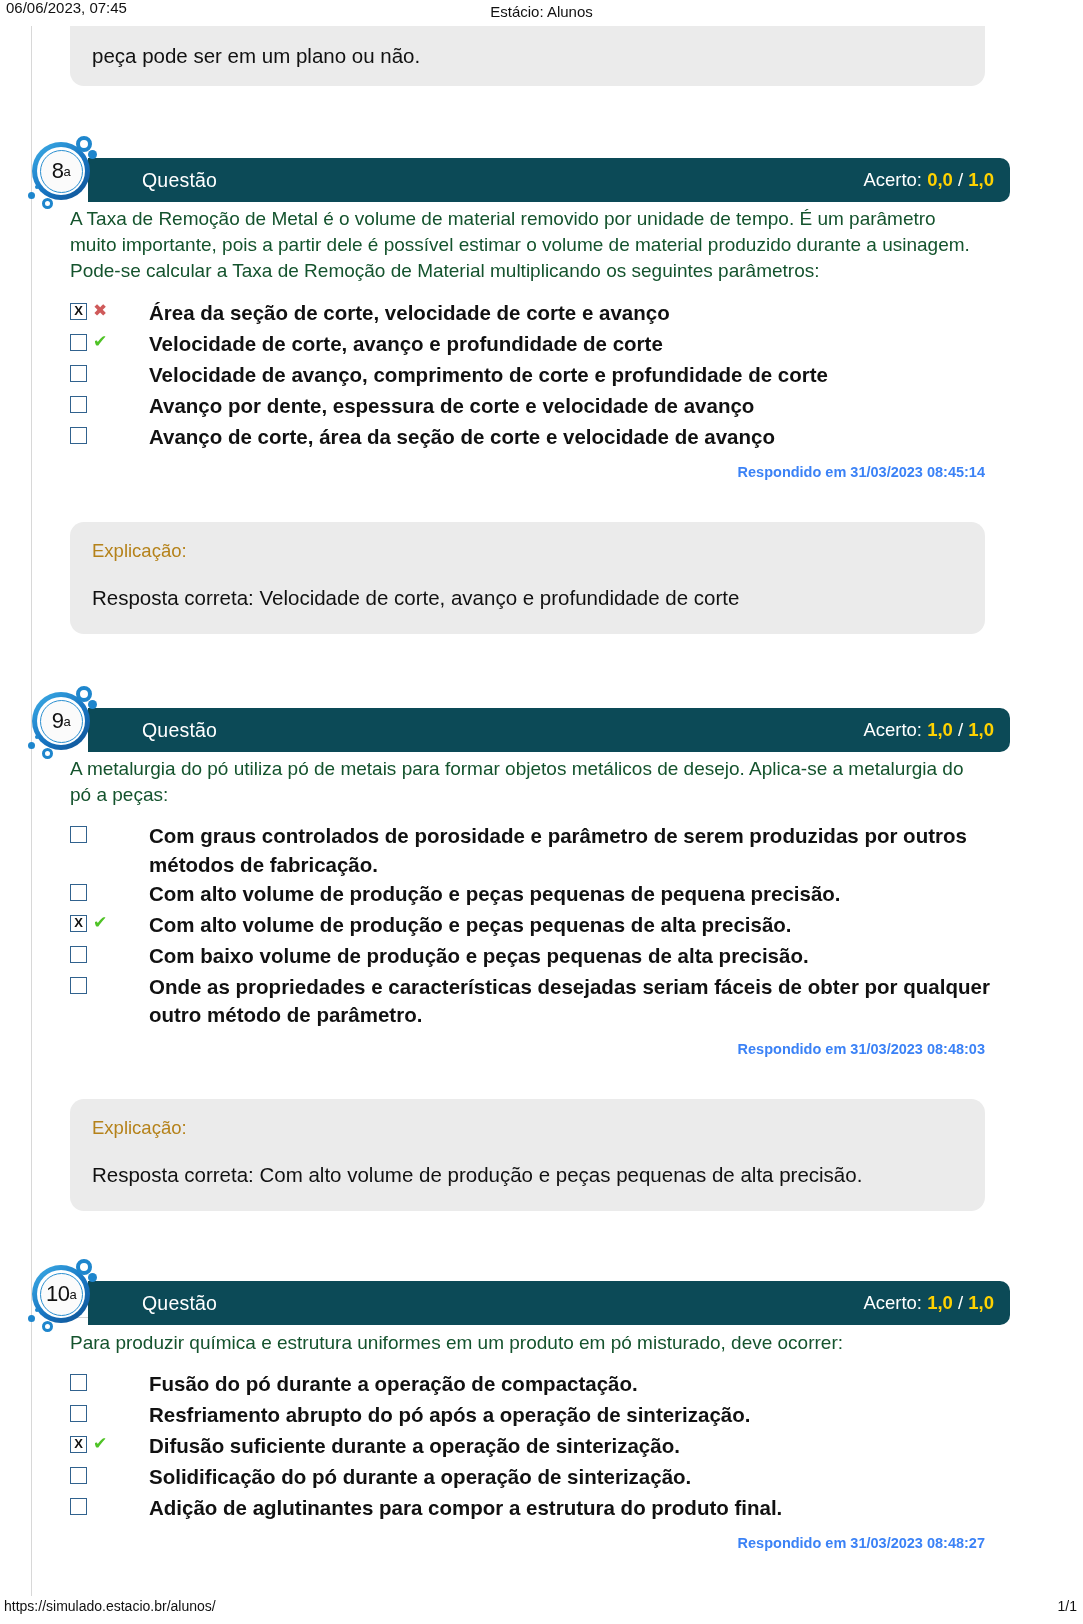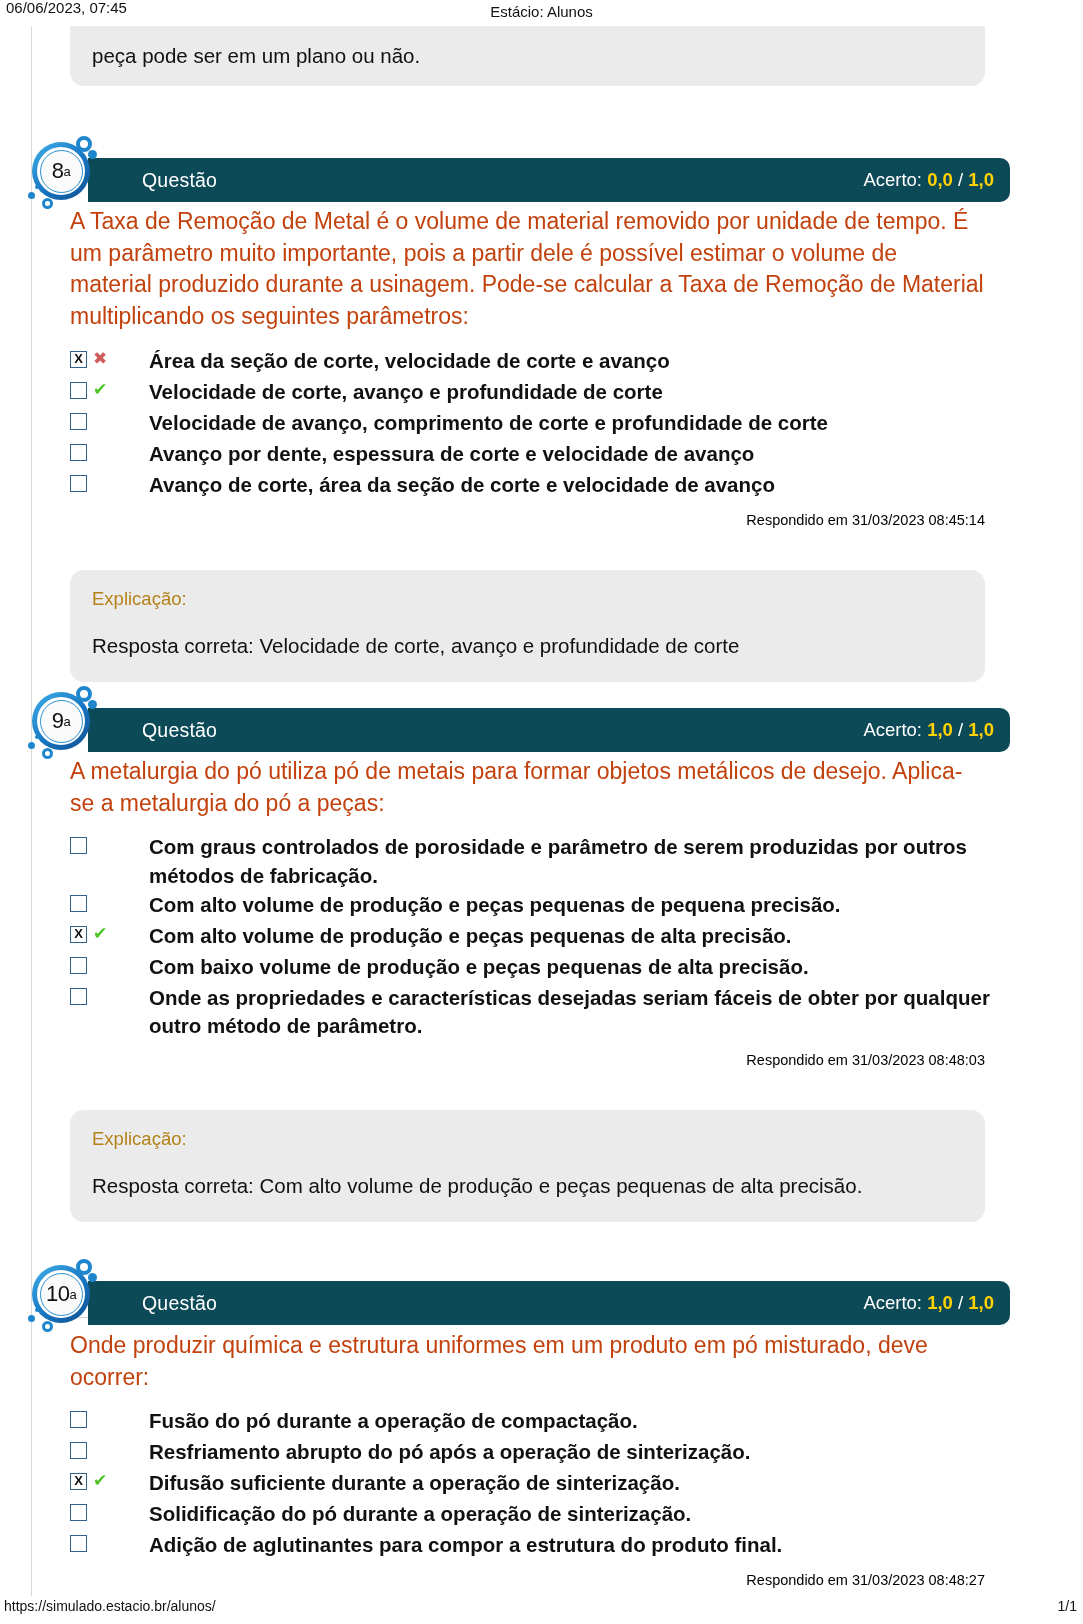--- a/index.html
+++ b/index.html
@@ -187,23 +187,23 @@
     margin-left: 70px;
     width: 915px;
     height: 1px;
     background: #d4d4d4;
   }
 
   
   .q-statement {
     margin-left: 70px;
     width: 915px;
-    font-size: 23px;
+    font-size: 19px;
     line-height: 1.38;
-    color: #c2410c;
+    color: #14532d;
     padding-top: 12px;
   }
 
   
   .q-options { margin-left: 70px; width: 940px; padding-top: 14px; }
   .opt {
     display: flex;
     align-items: flex-start;
     min-height: 30px;
     margin-bottom: 1px;
@@ -249,22 +249,23 @@
     color: #111;
     font-weight: bold;
   }
 
   
   .q-answered {
     margin-left: 70px;
     width: 915px;
     text-align: right;
     font-size: 14.5px;
-    color: #000000;
+    color: #3b82f6;
     padding-top: 10px;
+    font-weight: bold;
   }
 
   
   .q-explain {
     margin-left: 70px;
     width: 915px;
     padding: 18px 22px 22px 22px;
     margin-top: 42px;
   }
   .q-explain .ex-label {
@@ -445,21 +446,21 @@
         <div class="bub b1"></div>
         <div class="bub b2"></div>
         <div class="bub b3"></div>
         <div class="bub b4"></div>
         <div class="bub b5"></div>
       </div>
     </div>
 
     <div class="q-divider"></div>
 
-    <div class="q-statement">Onde produzir química e estrutura uniformes em um produto em pó misturado, deve ocorrer:</div>
+    <div class="q-statement">Para produzir química e estrutura uniformes em um produto em pó misturado, deve ocorrer:</div>
 
     <div class="q-options">
       <div class="opt">
         <div class="opt-box"></div>
         <div class="opt-mark"></div>
         <div class="opt-text">Fusão do pó durante a operação de compactação.</div>
       </div>
       <div class="opt">
         <div class="opt-box"></div>
         <div class="opt-mark"></div>

